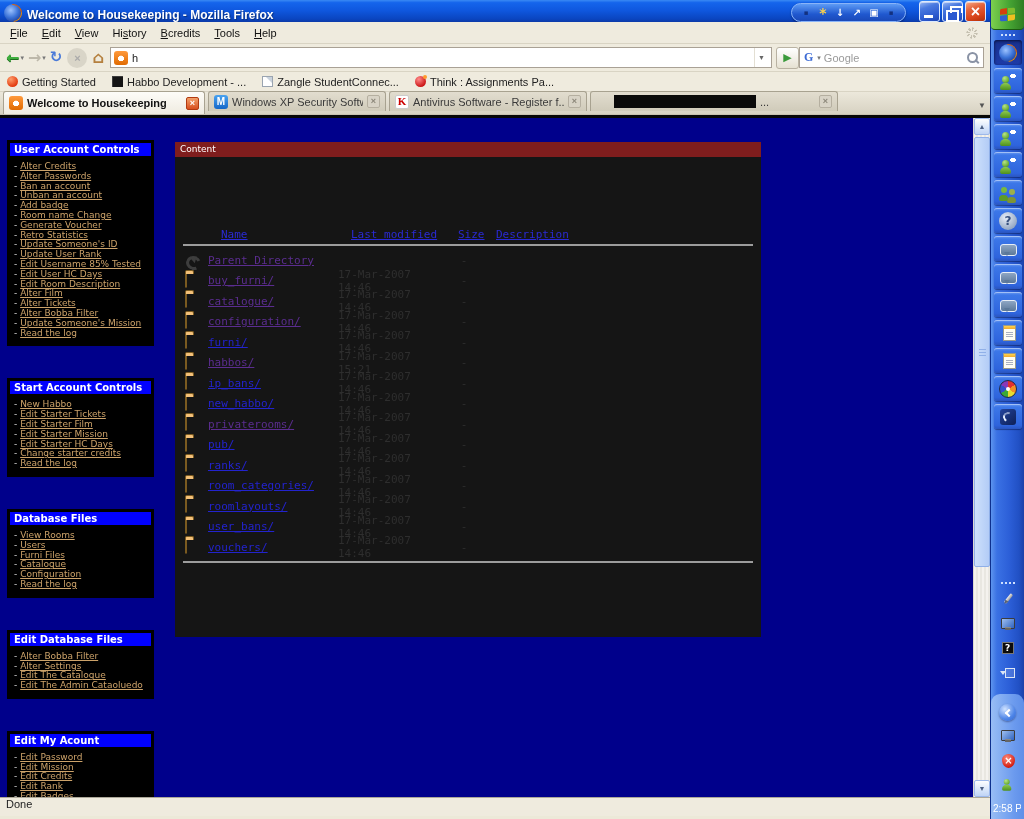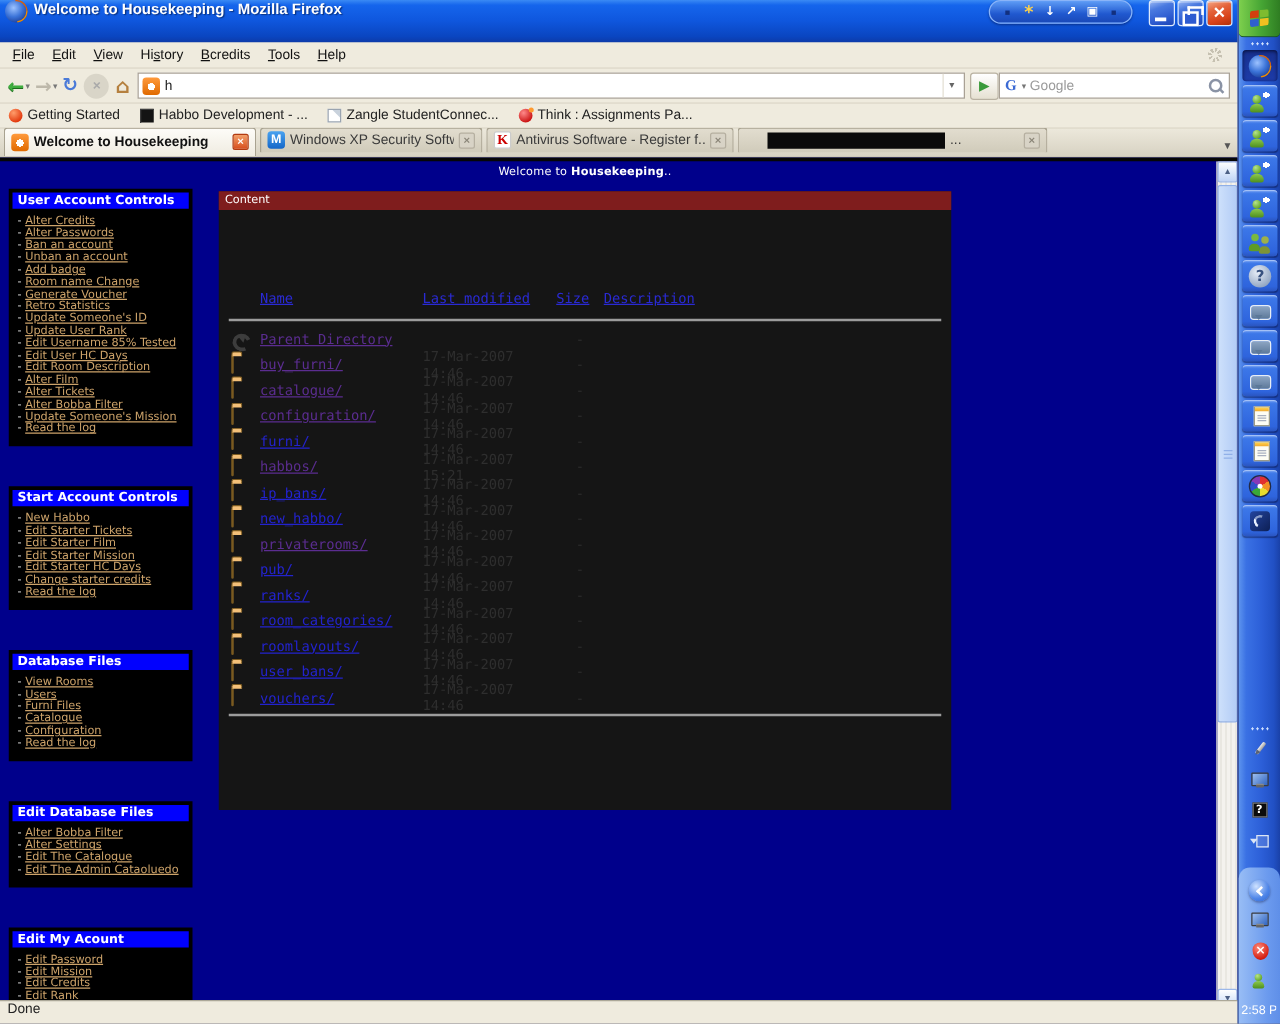--- a/index.html
+++ b/index.html
@@ -2,21 +2,21 @@
 <html><head>
 <meta charset="utf-8">
 <style>
   *{box-sizing:border-box;margin:0;padding:0}
   body{margin:0;background:#333;font-family:"Liberation Sans",sans-serif}
   .screen{position:relative;width:1024px;height:819px;background:#ECE9D8;overflow:hidden}
 
   
   .ff{position:absolute;left:0;top:0;width:990px;height:819px;display:flex;flex-direction:column}
 
-  .titlebar{height:34px;display:flex;align-items:flex-start;gap:5px;padding:0 4px;
+  .titlebar{height:22px;display:flex;align-items:flex-end;gap:5px;padding:0 4px;
     background:linear-gradient(180deg,#3a8af4 0%,#1565ec 12%,#0f57de 48%,#0a45c0 86%,#0d3aa8 100%)}
   .ff-logo{width:16px;height:16px;flex:0 0 auto}
   .title-text{color:#fff;font:bold 12px "Liberation Sans",sans-serif;text-shadow:1px 1px 1px #08307e;white-space:nowrap}
   .tb-spacer{flex:1}
   .pill{display:flex;align-items:center;gap:5px;height:19px;padding:0 8px;border-radius:10px;
     background:linear-gradient(180deg,#5d9bf5,#2058cf 60%,#1a49b8);border:1px solid #8ab4f8;box-shadow:0 1px 2px rgba(0,0,30,.4)}
   .picon{width:12px;height:14px;display:flex;align-items:center;justify-content:center;font:10px "DejaVu Sans",sans-serif}
   .ic-dot::after{content:"▪";color:#12307f;font-size:7px}
   .ic-burst::after{content:"*";color:#ffd24a;font:bold 14px/10px "DejaVu Sans",sans-serif}
   .ic-arrow-down::after{content:"↓";color:#fff;font:bold 10px "DejaVu Sans",sans-serif}
@@ -105,21 +105,21 @@
   .sidebar{position:absolute;left:7px;top:22px;width:147px;display:flex;flex-direction:column;gap:32px}
   .panel{background:#000;padding:3px 3px 8px 3px}
   .panel-h{background:#0101FE;color:#fff;font:bold 10px/13px "DejaVu Sans",sans-serif;padding:0 4px;height:13px}
   .panel-links{padding:6px 0 0 4px}
   .slink-row{font:9px/9.8px "DejaVu Sans",sans-serif;color:#d6d6d6;white-space:nowrap}
   .slink{color:#CDA36A;text-decoration:underline;cursor:pointer}
 
   .content-box{position:absolute;left:175px;top:24px;width:586px;height:495px;background:#151515}
   .content-bar{height:15px;background:#7f1d1d;color:#fff;font:9px/15px "DejaVu Sans",sans-serif;padding-left:5px}
   .listing{padding-top:64px;font-family:"DejaVu Sans Mono",monospace}
-  .lhead{display:flex;align-items:flex-start;height:20px;padding-left:33px;font-size:11px}
+  .lhead{display:flex;align-items:flex-end;height:20px;padding-left:46px;font-size:11px}
   .hcol a,.hlink{color:#2A2AD4;text-decoration:underline}
   .hcol-name{width:130px}.hcol-modified{width:107px}.hcol-size{width:38px}.hcol-desc{flex:1}
   .lhr{height:2px;background:#9c9c9c;border:0;margin:3px 8px 4px 8px}
   .lrow{display:flex;align-items:center;height:20.5px;padding-left:10px;font-size:11px}
   .licon{width:16px;margin-right:7px;flex:0 0 auto;position:relative;height:14px}
   .lname{width:130px;text-decoration:underline;white-space:nowrap}
   .lnk-visited{color:#5B2D90}
   .lnk-new{color:#2323CE}
   .lmod{width:107px;color:#2e2e2e}
   .lsize{width:38px;color:#2e2e2e;text-align:center}
@@ -320,21 +320,20 @@
             <span class="tab-censor"></span>
             <span class="tab-label">...</span>
             <span class="tab-close"></span>
           </div>
         </div>
       <span class="tabs-overflow">▼</span>
     </div>
 
     <div class="viewport">
 
-      <div class="page-heading"><span>Welcome to </span><b>Housekeeping</b><span>..</span></div>
 
       <div class="sidebar">
 
       <section class="panel">
             <div class="panel-h">User Account Controls</div>
             <div class="panel-links">
 
             <div class="slink-row"><span>-</span> <a class="slink">Alter Credits</a></div>
               <div class="slink-row"><span>-</span> <a class="slink">Alter Passwords</a></div>
               <div class="slink-row"><span>-</span> <a class="slink">Ban an account</a></div>

